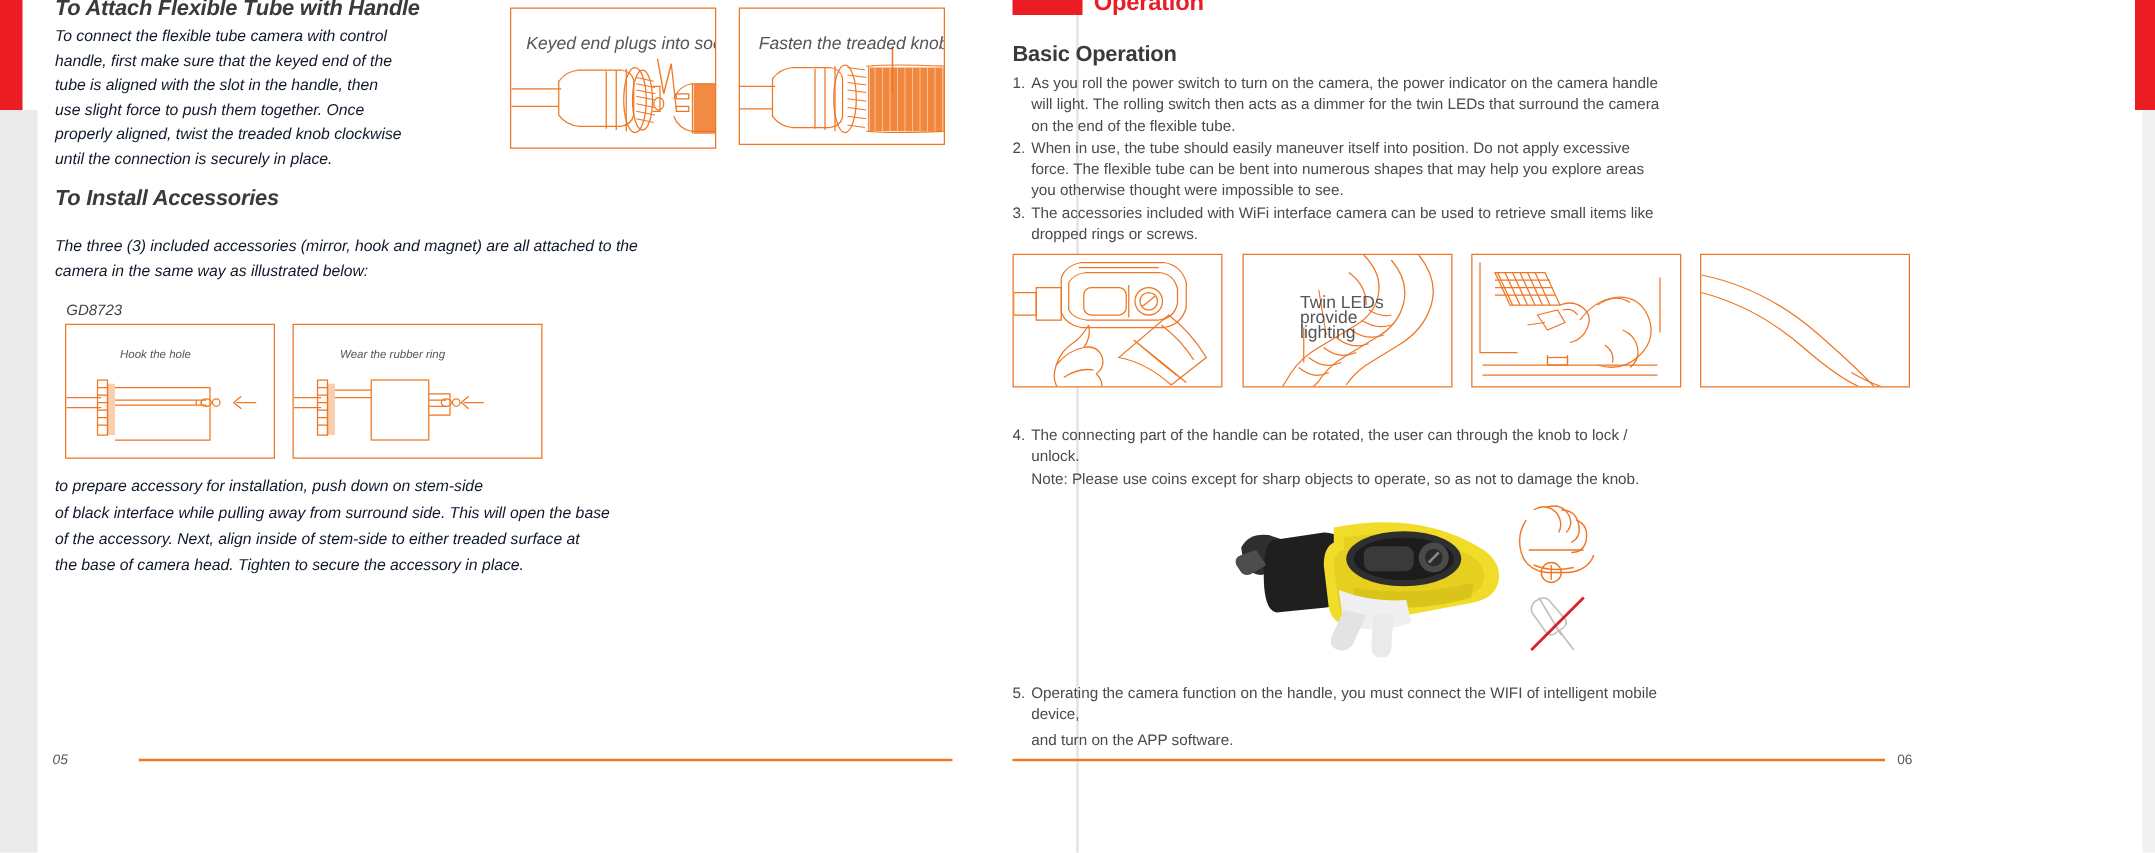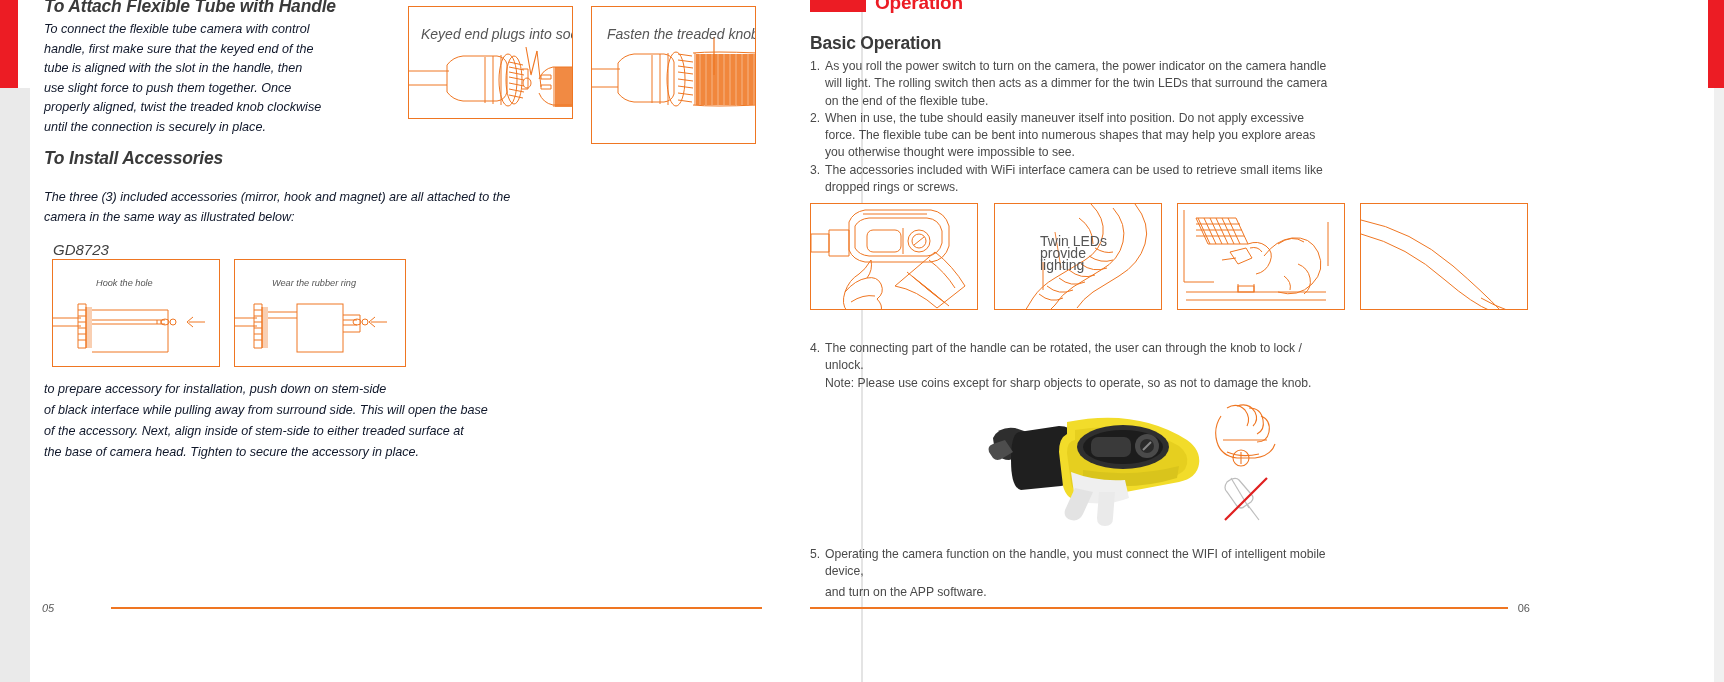--- a/index.html
+++ b/index.html
@@ -47,37 +47,37 @@
   }
   p.body-text{
     font-size:12.6px;line-height:19.5px;color:#0f172a;margin:0;
   }
 
   
   #l-title{position:absolute;left:44px;top:-4px;}
   #l-para1{position:absolute;left:44px;top:20px;width:280px;}
   #l-title2{position:absolute;left:44px;top:148px;text-align:center;}
   #l-para2{position:absolute;left:44px;top:188px;width:500px;}
-  #l-model{position:absolute;left:53px;top:241px;font-size:15px;color:#3f3f3f;}
+  #l-model{position:absolute;left:53px;top:241px;font-size:12px;color:#3f3f3f;}
   #l-para3{position:absolute;left:44px;top:379px;width:470px;line-height:21px;}
 
   .fig-box{
     position:absolute;border:1.3px solid #ef7622;background:#fff;
     box-sizing:border-box;overflow:hidden;
   }
   .fig-cap{
     position:absolute;font-size:14px;color:#555;white-space:nowrap;
   }
   .fig-cap-lt{font-size:9.2px;color:#555;white-space:nowrap;}
 
   
   #fig-keyed{left:408px;top:6px;width:165px;height:113px;}
-  #fig-fasten{left:591px;top:6px;width:165px;height:138px;}
+  #fig-fasten{left:591px;top:6px;width:165px;height:110px;}
   #fig-hook{left:52px;top:259px;width:168px;height:108px;}
-  #fig-ring{left:234px;top:259px;width:172px;height:108px;}
+  #fig-ring{left:234px;top:259px;width:200px;height:108px;}
 
   
   #r-head{position:absolute;left:810px;top:-8px;display:flex;align-items:center;}
   #r-head .redbar{width:56px;height:17px;background:#ec1c24;margin-right:9px;}
   #r-head .redtxt{font-size:19px;font-weight:bold;color:#ec1c24;letter-spacing:-.2px;}
   #r-sub{position:absolute;left:810px;top:33px;}
   #r-list{position:absolute;left:810px;top:58px;width:520px;}
   .li{display:flex;font-size:12.2px;line-height:17.3px;color:#4a4a4a;margin-bottom:0px;}
   .li .num{width:15px;flex:none;}
   .li .txt{flex:1;}

